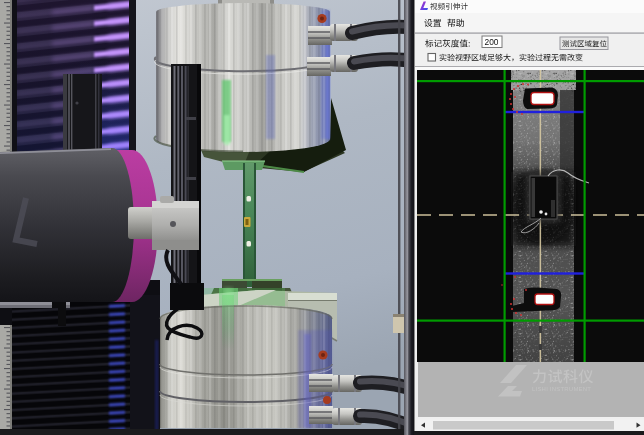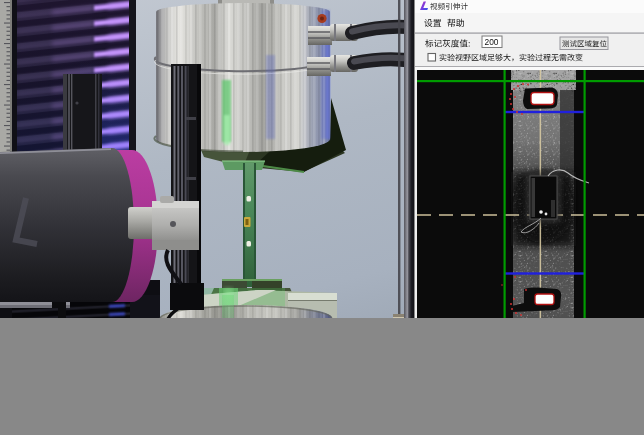--- a/index.html
+++ b/index.html
@@ -1,14 +1,14 @@
 <!DOCTYPE html>
 <html><head><meta charset="utf-8"><style>
 html,body{margin:0;padding:0;background:#888;}
-#stage{position:relative;width:644px;height:318px;overflow:hidden;font-family:"Liberation Sans",sans-serif;background:#b2bcc8;}
+#stage{position:relative;width:644px;height:435px;overflow:hidden;font-family:"Liberation Sans",sans-serif;background:#b2bcc8;}
 #photo,#appsvg{position:absolute;top:0;}
 #photo{left:0;}
 #appsvg{left:414px;}
 </style></head><body>
 <div id="stage">
 <svg id="photo" width="416" height="435" viewBox="0 0 416 435">
 <defs>
   <linearGradient id="gBG" x1="0" y1="0" x2="0.25" y2="1">
     <stop offset="0" stop-color="#c4cad3"></stop>
           <stop offset="0.45" stop-color="#afb8c4"></stop>

